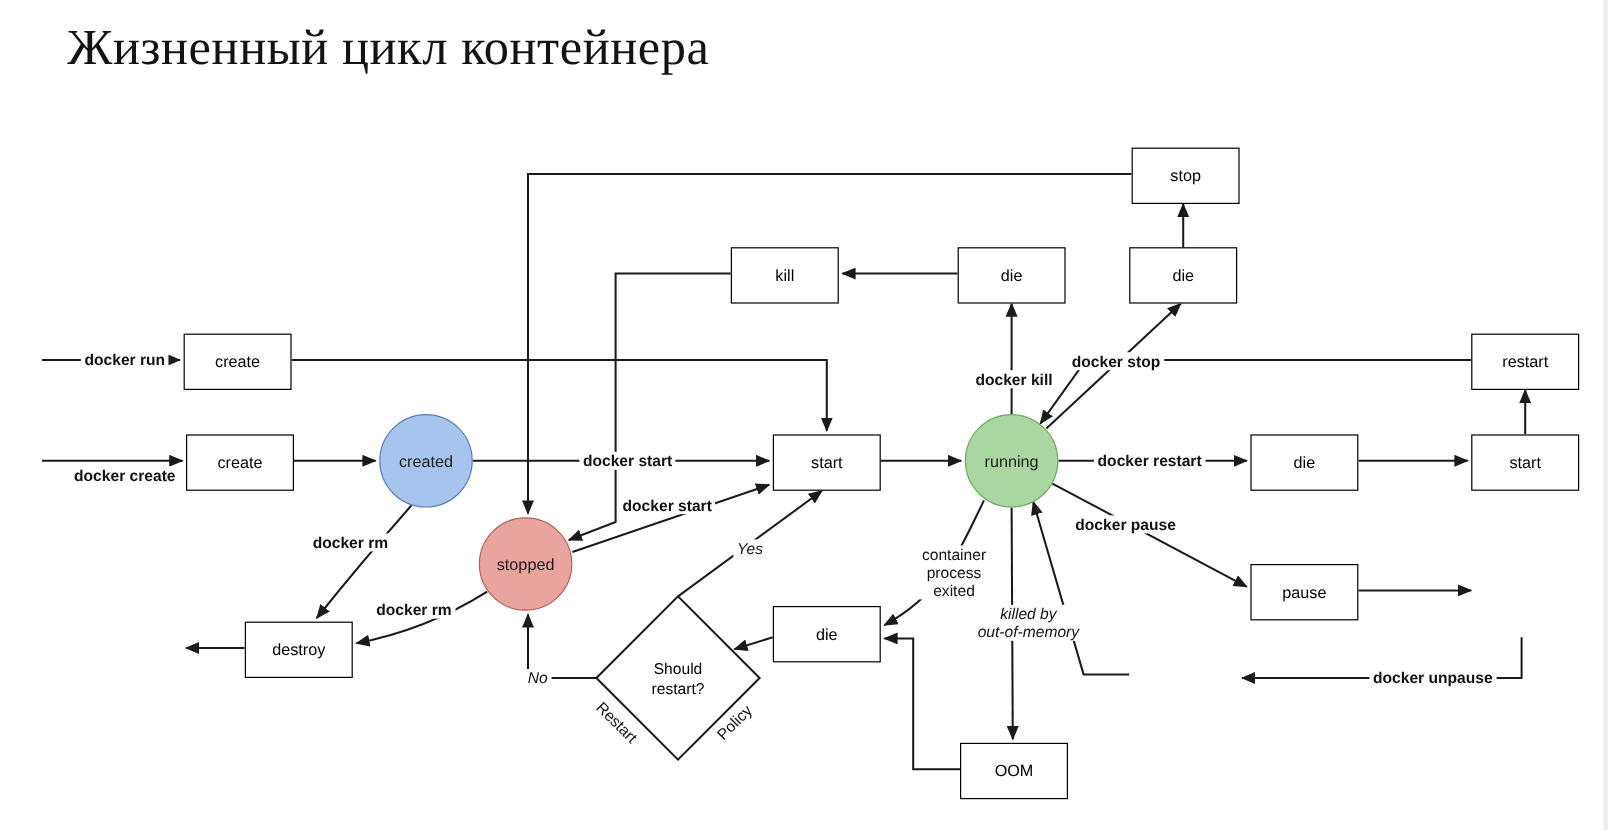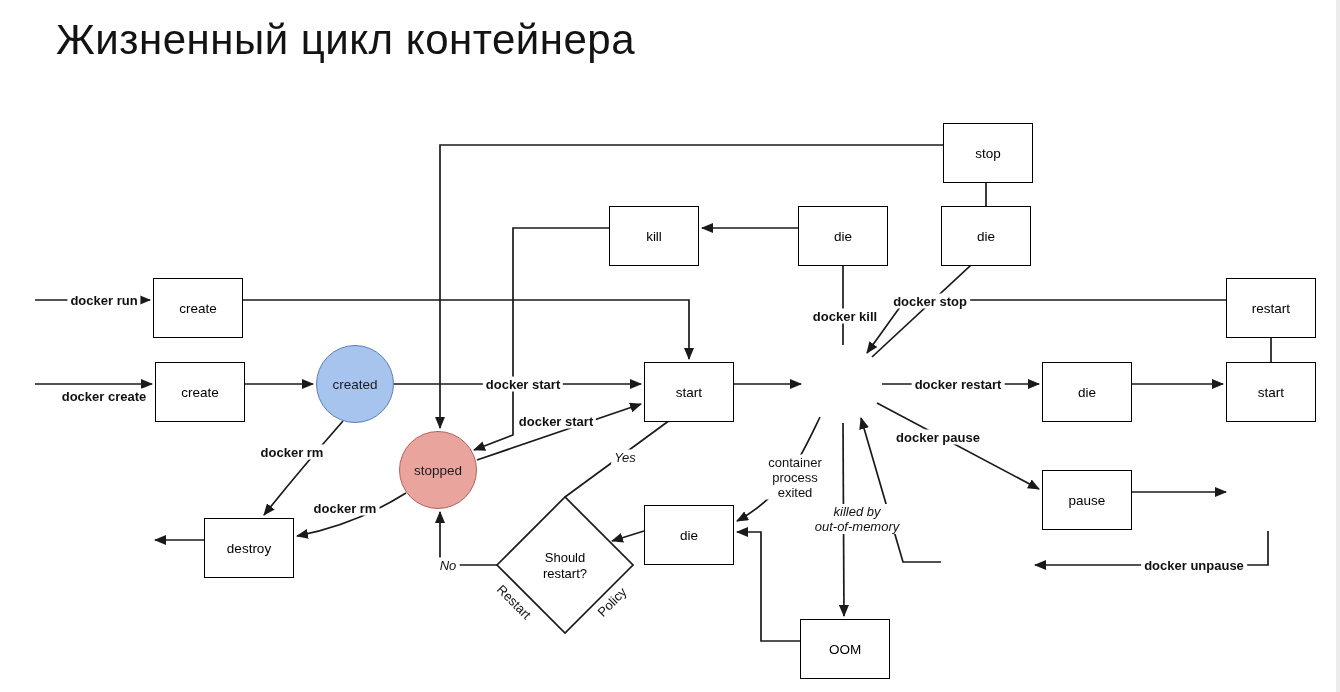--- a/index.html
+++ b/index.html
@@ -2,28 +2,28 @@
 <html style="--line-color: #1a1a1a; --box-border: #000000;"><head>
 <meta charset="utf-8">
 <style>
   html,body { margin:0; padding:0; background:#ffffff; }
   .stage {
     position:relative; width:1340px; height:692px; background:#ffffff;
     font-family:"Liberation Sans", sans-serif; overflow:hidden;
   }
   .page-title {
     position:absolute; left:56px; top:16px; font-size:42px; color:#131313;
-    letter-spacing:0.5px; white-space:nowrap;
+    letter-spacing:0.5px; white-space:nowrap;font-family:Liberation Serif, serif;
   }
   .arrows { position:absolute; left:0; top:0; width:1340px; height:692px; }
   .edge { fill:none; stroke:var(--line-color,#1a1a1a); stroke-width:1.7; marker-end:url(#arrowhead); }
   .diamond { fill:#ffffff; stroke:var(--line-color,#1a1a1a); stroke-width:1.7; }
   #arrowhead path { fill:var(--line-color,#1a1a1a); }
   .node-box {
-    position:absolute; width:90px; height:60px; box-sizing:border-box;
+    position:absolute; width:90px; height:47px; box-sizing:border-box;
     border:1.6px solid var(--box-border,#000); background:#ffffff;
     display:flex; align-items:center; justify-content:center;
     font-size:13.5px; color:#000;
   }
   .node-circle {
     position:absolute; width:78px; height:78px; box-sizing:border-box;
     border-radius:50%; border:1.6px solid #666;
     display:flex; align-items:center; justify-content:center;
     font-size:13.5px; color:#1c1c1c;
   }
@@ -99,20 +99,21 @@
   <div class="node-box" style="left:644px;top:362px">start</div>
   <div class="node-box" style="left:1042px;top:362px">die</div>
   <div class="node-box" style="left:1226px;top:362px">start</div>
   <div class="node-box" style="left:1042px;top:470px">pause</div>
   <div class="node-box" style="left:644px;top:505px">die</div>
   <div class="node-box" style="left:204px;top:518px">destroy</div>
   <div class="node-box" style="left:800px;top:619px">OOM</div>
 
   <div class="node-circle" style="left: 316px; top: 345px; background: rgb(166, 196, 238); border-color: rgb(90, 127, 181);">created</div>
   <div class="node-circle" style="left: 399px; top: 431px; background: rgb(233, 165, 157); border-color: rgb(178, 97, 90);">stopped</div>
+  <div class="node-circle" style="left: 804px; top: 345px; background: rgb(169, 214, 161); border-color: rgb(111, 168, 94);">running</div>
 
   <div class="diamond-label" style="left:565px;top:566px">Should restart?</div>
 
   <div class="edge-label bold" style="left:104px;top:300px">docker run</div>
   <div class="edge-label bold" style="left:104px;top:396px">docker create</div>
   <div class="edge-label bold" style="left:523px;top:384px">docker start</div>
   <div class="edge-label bold" style="left:958px;top:384px">docker restart</div>
   <div class="edge-label bold" style="left:845px;top:316px">docker kill</div>
   <div class="edge-label bold" style="left:930px;top:301px">docker stop</div>
   <div class="edge-label bold" style="left:556px;top:421px">docker start</div>

